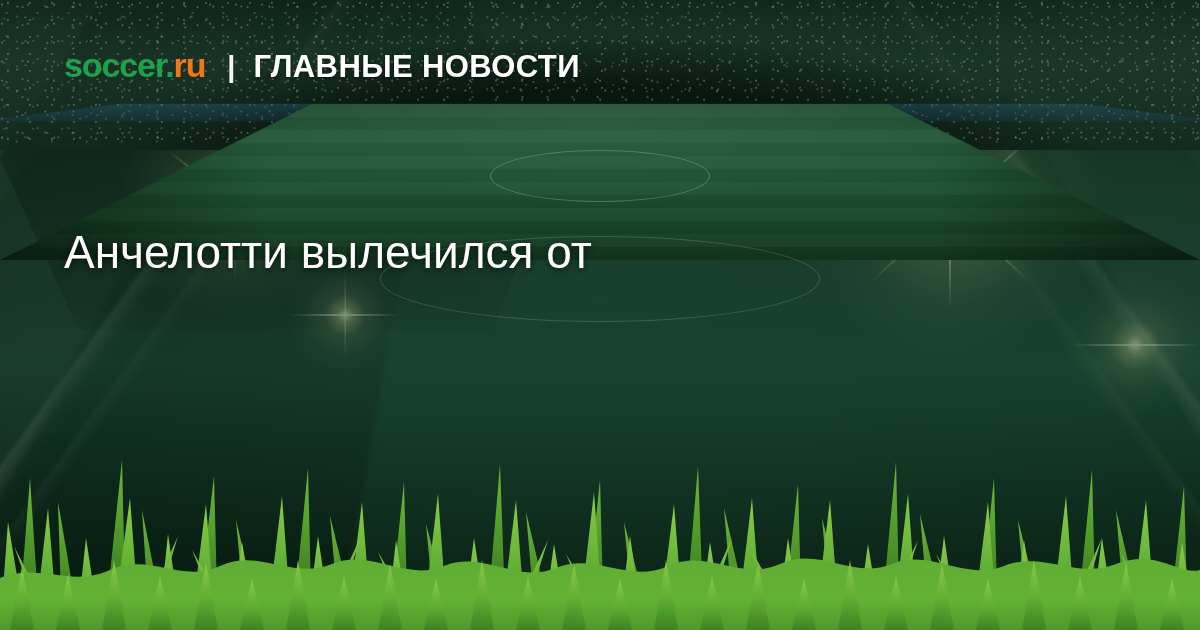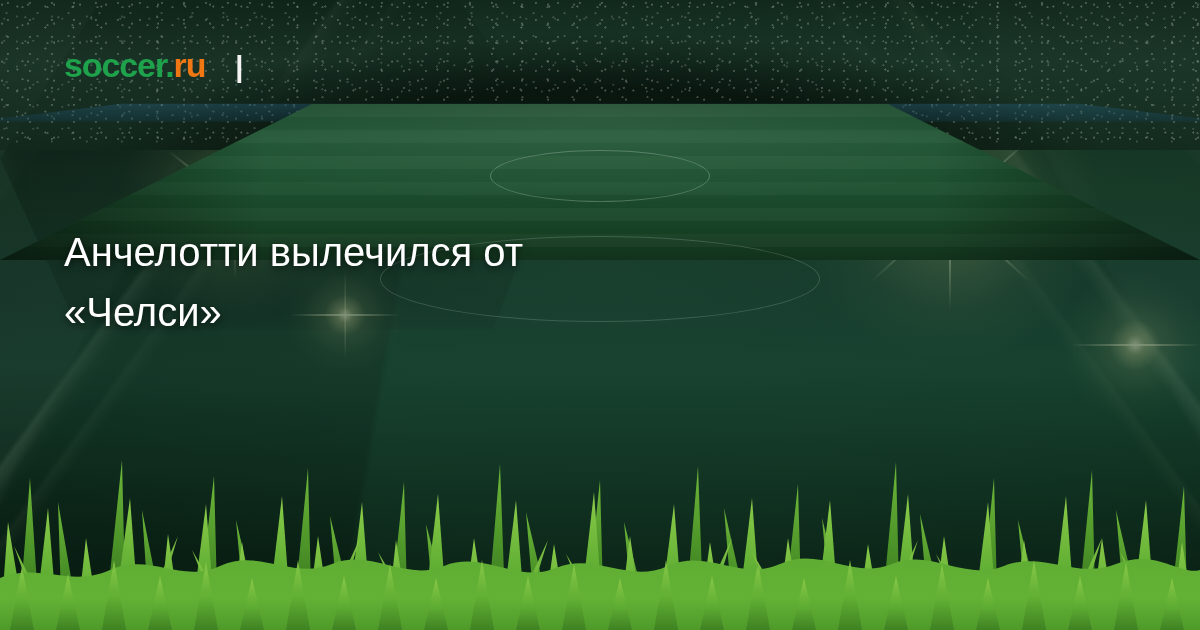--- a/index.html
+++ b/index.html
@@ -150,21 +150,21 @@
     clip-path:polygon(26% 0%, 74% 0%, 100% 100%, 0% 100%);
   }
 
   
   #grass { position:absolute; left:0; bottom:0; width:1200px; height:180px; }
   #grass svg { display:block; width:1200px; height:180px; }
 
   
   #header {
     position:absolute; top:48px; left:64px;
-    display:flex; align-items:baseline; gap:12px;
+    display:flex; align-items:baseline; gap:4px;
     z-index:20;
   }
   #logo {
     font-size:34px; font-weight:bold; letter-spacing:-1.1px;
     line-height:1; white-space:nowrap;
   }
   #logo .word  { color:#1fa24c; }
   #logo .dot   { color:#1fa24c; }
   #logo .tld   { color:#f07814; }
 
@@ -176,21 +176,21 @@
     color:#ffffff; font-size:31px; font-weight:bold;
     letter-spacing:.4px; line-height:1; white-space:nowrap;
     text-shadow:0 1px 3px rgba(0,0,0,.55);
   }
 
   
   #headline {
     position:absolute; top:222px; left:64px; width:1080px;
     z-index:20;
     color:#ffffff;
-    font-size:40px; font-weight:normal; line-height:60px;
+    font-size:46px; font-weight:normal; line-height:60px;
     text-shadow:0 2px 7px rgba(0,0,0,.60);
   }
   #headline .ln { display:block; white-space:nowrap; }
 </style>
 </head>
 <body>
 
 <div id="card">
 
   <div class="layer" id="bg-base"></div>
@@ -383,20 +383,20 @@
         <path d="M1068 180 L1080 126 L1092 180 Z"></path>
         <path d="M1114 180 L1126 112 L1138 180 Z"></path>
         <path d="M1160 180 L1172 128 L1184 180 Z"></path>
       </g>
     </svg>
   </div>
 
   <div id="header">
     <div id="logo"><span class="word">soccer</span><span class="dot">.</span><span class="tld">ru</span></div>
     <span id="sep">|</span>
+    <span id="kicker">ГЛАВНЫЕ НОВОСТИ</span>
   </div>
 
   <h1 id="headline">
     <span class="ln">Анчелотти вылечился от</span>
-    <span class="ln">«Челси»</span>
   </h1>
 
 </div>
 
 </body></html>

